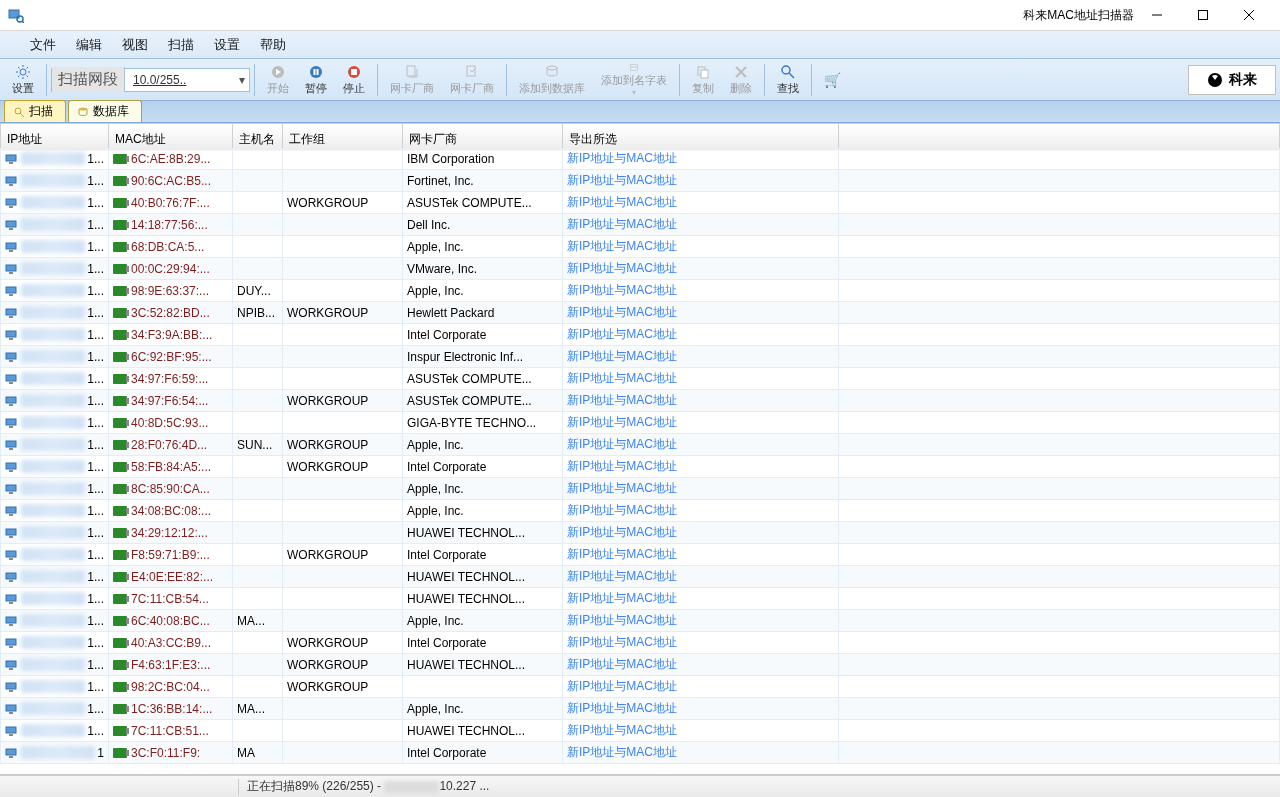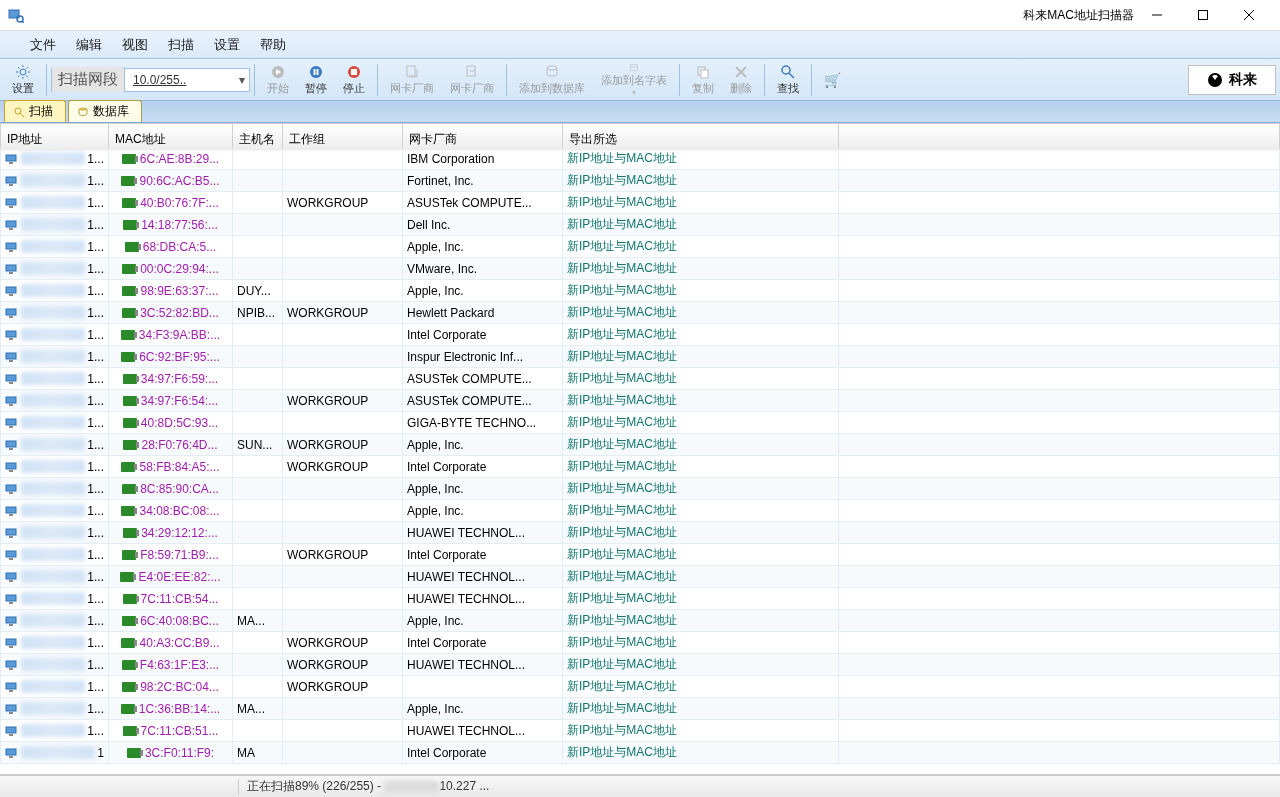--- a/index.html
+++ b/index.html
@@ -40,24 +40,24 @@
 .col-mac { width: 124px; }
 .col-host { width: 50px; }
 .col-wg { width: 120px; }
 .col-vendor { width: 160px; }
 .col-cmp { width: 276px; }
 .col-blank { }
 .ip-cell { display: flex; align-items: center; }
 .ip-cell .pc-ic { width: 12px; height: 12px; margin-right: 4px; flex-shrink: 0; }
 .ip-cell .ip-blur { flex: 1; height: 13px; background: linear-gradient(90deg, #d0e2f5 0%, #dce9f7 50%, #d0e2f5 100%); filter: blur(2px); border-radius: 2px; }
 .ip-cell .ip-tail { margin-left: 2px; color: #000; }
-.mac-cell { display: flex; align-items: center; color: #a21caf; justify-content: center; }
+.mac-cell { display: flex; align-items: center; color: #7f1d1d; }
 .mac-cell .nic-ic { width: 14px; height: 10px; background: #2a8a2a; margin-right: 4px; border-radius: 1px; flex-shrink: 0; position: relative; }
 .mac-cell .nic-ic::after { content: ""; position: absolute; right: -2px; top: 2px; width: 3px; height: 6px; background: #888; }
-.link { color: #0f766e; cursor: pointer; margin-top: 16px; }
+.link { color: #3b82f6; cursor: pointer; margin-top: 16px; }
 
 .statusbar { height: 22px; background: linear-gradient(#f7f7f7, #e9e9e9); border-top: 1px solid #ccc; display: flex; align-items: center; padding: 0 0; font-size: 12px; color: #333; }
 .statusbar .sep { width: 1px; height: 16px; background: #ccc; margin: 0 8px; }
 .statusbar .status-left { width: 230px; }
 .statusbar .blur2 { display: inline-block; width: 55px; height: 12px; background: #dcdcdc; filter: blur(2px); vertical-align: middle; border-radius: 2px; }
 
 
 .cart-ic { color: #d97b1f; font-size: 14px; }
 
 

